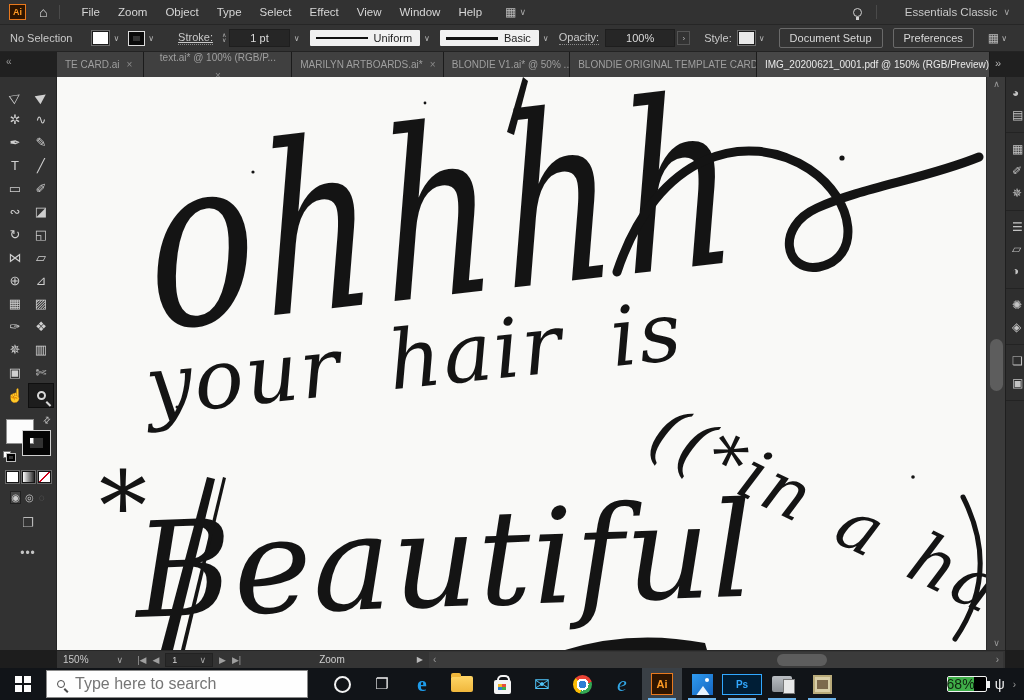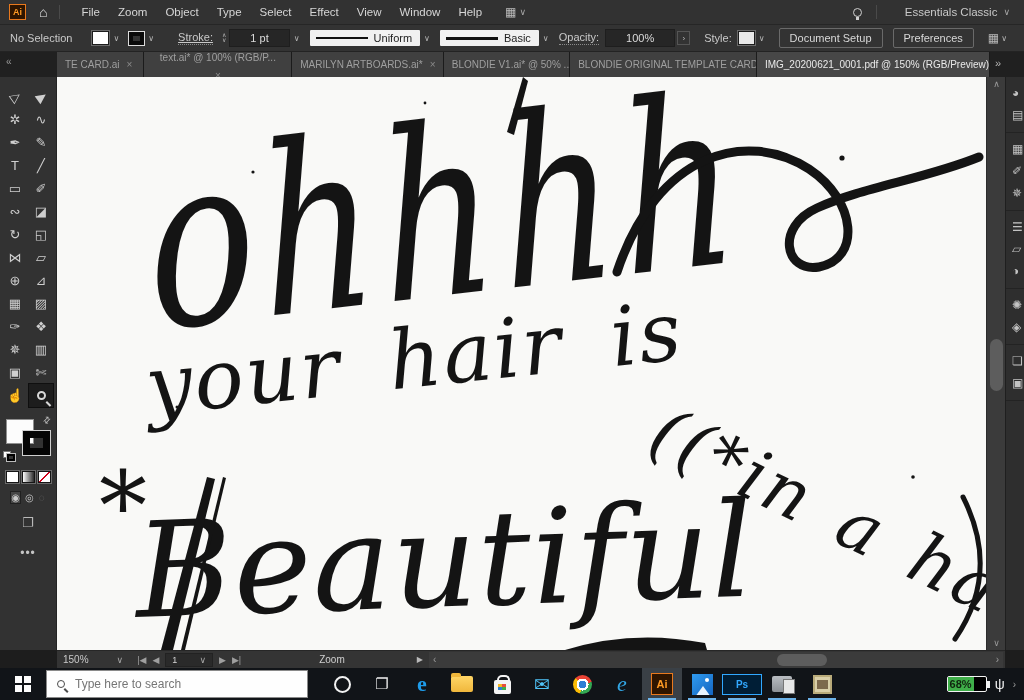--- a/index.html
+++ b/index.html
@@ -115,21 +115,21 @@
   #hthumb { position:absolute; left:348px; top:2px; width:50px; height:12px; background:#5d5d5d; border-radius:6px; }
 
   
   #taskbar { position:absolute; left:0; top:668px; width:1024px; height:32px; background:#111418;
     display:flex; align-items:center; }
   .start { width:46px; height:32px; display:flex; align-items:center; justify-content:center; }
   .winlogo { display:grid; grid-template-columns:7px 7px; gap:1.5px; }
   .winlogo div { width:7px; height:7px; background:#fdfdfd; }
   #searchbox { width:262px; height:28px; background:#fefefe; border:1px solid #8a8a8a; display:flex;
     align-items:center; gap:10px; padding:0 10px; }
-  #searchbox input { border:none; outline:none; font-size:12px; color:#333; width:200px;
+  #searchbox input { border:none; outline:none; font-size:16px; color:#333; width:200px;
     font-family:"Liberation Sans", sans-serif; background:transparent; }
   .search-mag { width:8px; height:8px; border:1.6px solid #4a4a4a; border-radius:50%; position:relative; flex:none; }
   .search-mag:after { content:""; position:absolute; left:7px; top:7px; width:5px; height:1.6px;
     background:#4a4a4a; transform:rotate(45deg); transform-origin:0 0; }
   .tb-icon { width:40px; height:32px; display:flex; align-items:center; justify-content:center; position:relative; }
   .tb-icon.open:after { content:""; position:absolute; left:6px; bottom:0; width:28px; height:2px; background:#6cb2e8; }
   .tb-icon.activeapp { background:#3a4046; }
   .cortana { width:17px; height:17px; border:2px solid #f2f2f2; border-radius:50%; }
   .taskview { color:#eaeaea; font-size:15px; }
   .edge-e { color:#1e9be9; font-size:22px; font-weight:bold; font-family:"Liberation Serif", serif; }
@@ -157,21 +157,21 @@
     font-size:10px; font-weight:bold; display:flex; align-items:center; justify-content:center; }
   .scanner { width:20px; height:16px; background:linear-gradient(#b9bdc2,#8d9196); border-radius:2px; position:relative; }
   .scanner:before { content:""; position:absolute; right:-3px; top:3px; width:10px; height:13px; background:#e8e8e8; border:1px solid #777; }
   .viewer { width:19px; height:19px; background:#d9cfa8; border:2px solid #b9ab7a; position:relative; }
   .viewer:before { content:""; position:absolute; left:2px; top:3px; width:11px; height:9px; background:#7d6a4d; }
   #tray { margin-left:auto; display:flex; align-items:center; gap:8px; padding-right:8px; }
   .battery { width:40px; height:16px; border:1.5px solid #f2f2f2; border-radius:2px; position:relative;
     background:#000; display:flex; align-items:center; }
   .battery:after { content:""; position:absolute; right:-4px; top:4px; width:2.5px; height:7px; background:#f2f2f2; }
   .battery .fill { width:68%; height:100%; background:#3fae49; display:flex; align-items:center; justify-content:center; }
-  .battery .pct { font-size:11px; color:#10240f; font-weight:bold; }
+  .battery .pct { font-size:14px; color:#10240f; font-weight:normal; }
   .plug { color:#f0f0f0; font-size:14px; }
   .tray-caret { color:#9a9a9a; font-size:10px; }
 </style>
 </head>
 <body>
 
 <div id="app">
 
   <div id="titlebar">
     <div class="ai-badge">Ai</div>

